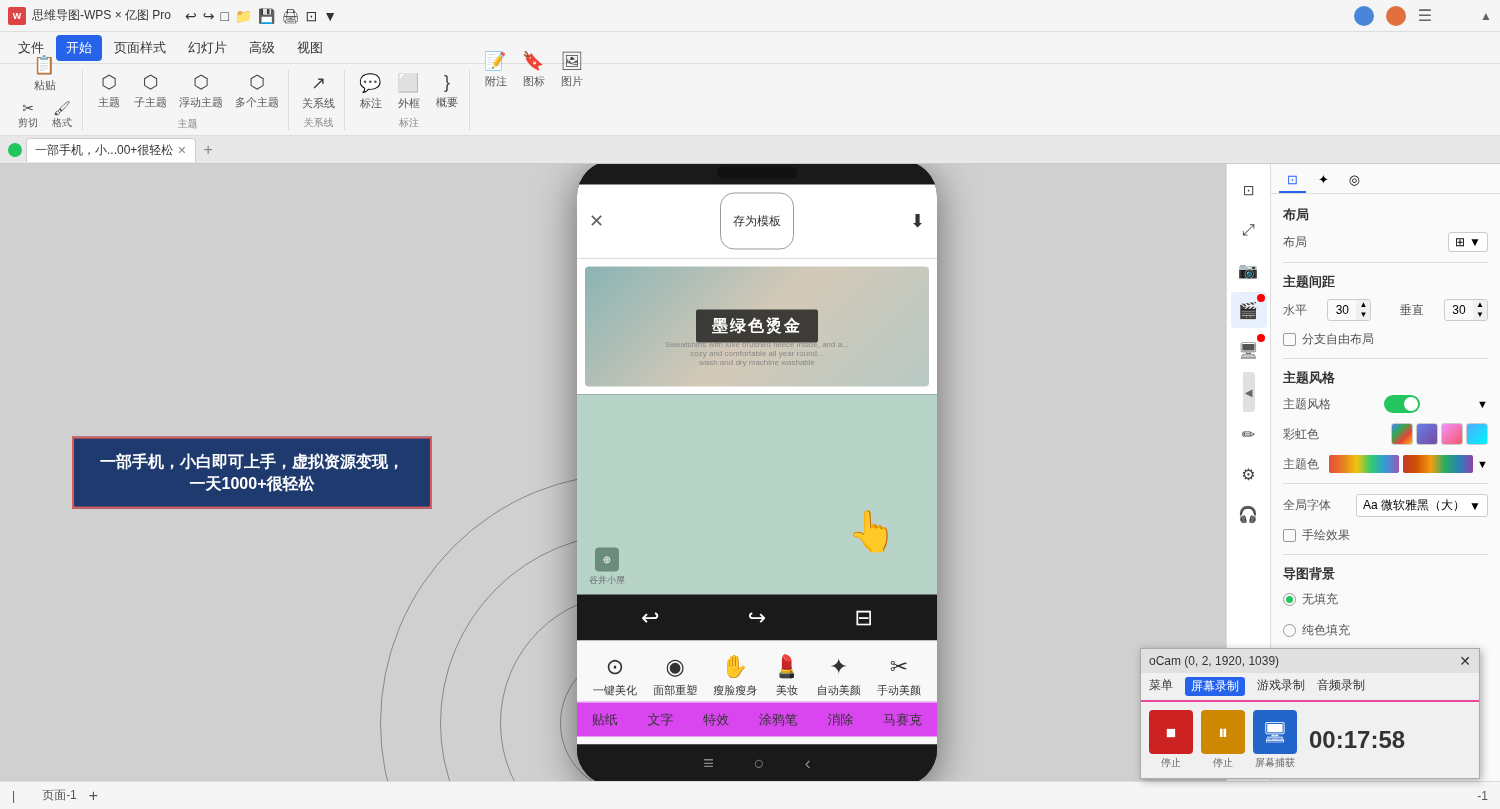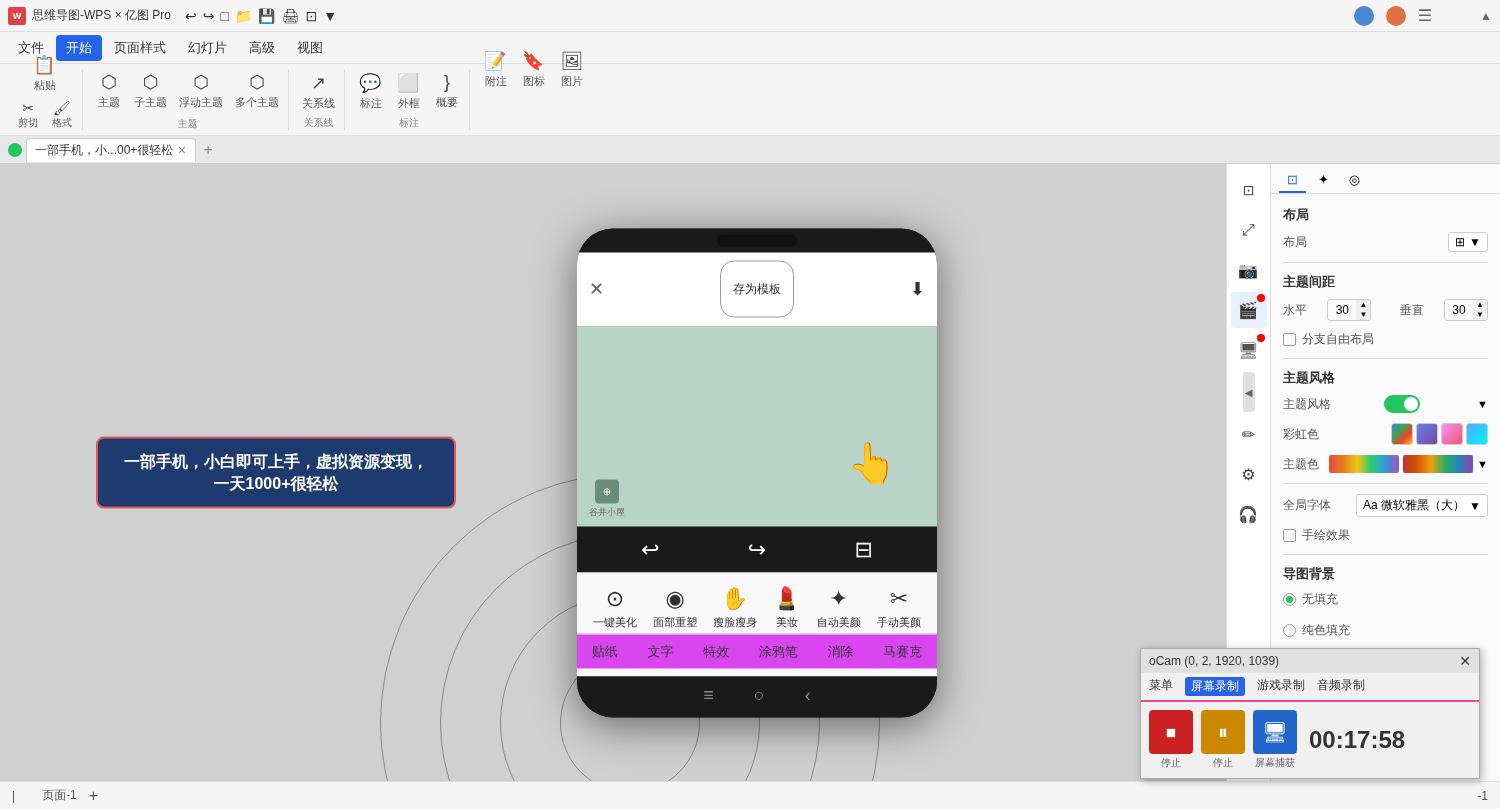--- a/index.html
+++ b/index.html
@@ -134,28 +134,28 @@
       align-items: center;
       justify-content: center;
     }
 
     
     .mindmap-node {
       position: absolute;
       background: #1e3a6e;
       color: white;
       padding: 12px 20px;
-      border-radius: 8px;
+      border-radius: 0;
       font-size: 16px;
       font-weight: bold;
       border: 2px solid #e05a5a;
       text-align: center;
       line-height: 1.4;
       width: 360px;
-      left: 96px;
+      left: 72px;
       top: 50%;
       transform: translateY(-50%);
     }
     .circle {
       position: absolute;
       border-radius: 50%;
       border: 1.5px solid #888;
       transform: translate(-50%, -50%);
     }
 
@@ -585,20 +585,33 @@
       </div>
 
       <div class="phone-header">
         <span class="phone-close-btn">✕</span>
         <div class="phone-save-btn">
           <span>存为模板</span>
         </div>
         <span class="phone-download-btn">⬇</span>
       </div>
 
+      <div class="phone-image-area">
+        <div class="phone-banner">
+          <div class="banner-text-box">
+            <span>墨绿色烫金</span>
+          </div>
+
+          <div style="position:absolute;bottom:20px;font-size:8px;color:#888;text-align:center;">
+            <div>Sweatshirts with luxe brushed fleece inside, and a...</div>
+            <div>cozy and comfortable all year round...</div>
+            <div>wash and dry machine washable</div>
+          </div>
+        </div>
+      </div>
 
       <div class="phone-canvas-area" style="position:relative;height:200px;">
         <span style="font-size:40px;color:#333;position:absolute;right:40px;bottom:40px;">👆</span>
 
         <div style="position:absolute;bottom:8px;left:12px;display:flex;flex-direction:column;align-items:center;gap:2px;">
           <div style="width:24px;height:24px;background:#6b8c7a;border-radius:4px;display:flex;align-items:center;justify-content:center;">
             <span style="color:white;font-size:10px;">⊕</span>
           </div>
           <span style="font-size:9px;color:#666;">谷井小屋</span>
         </div>

